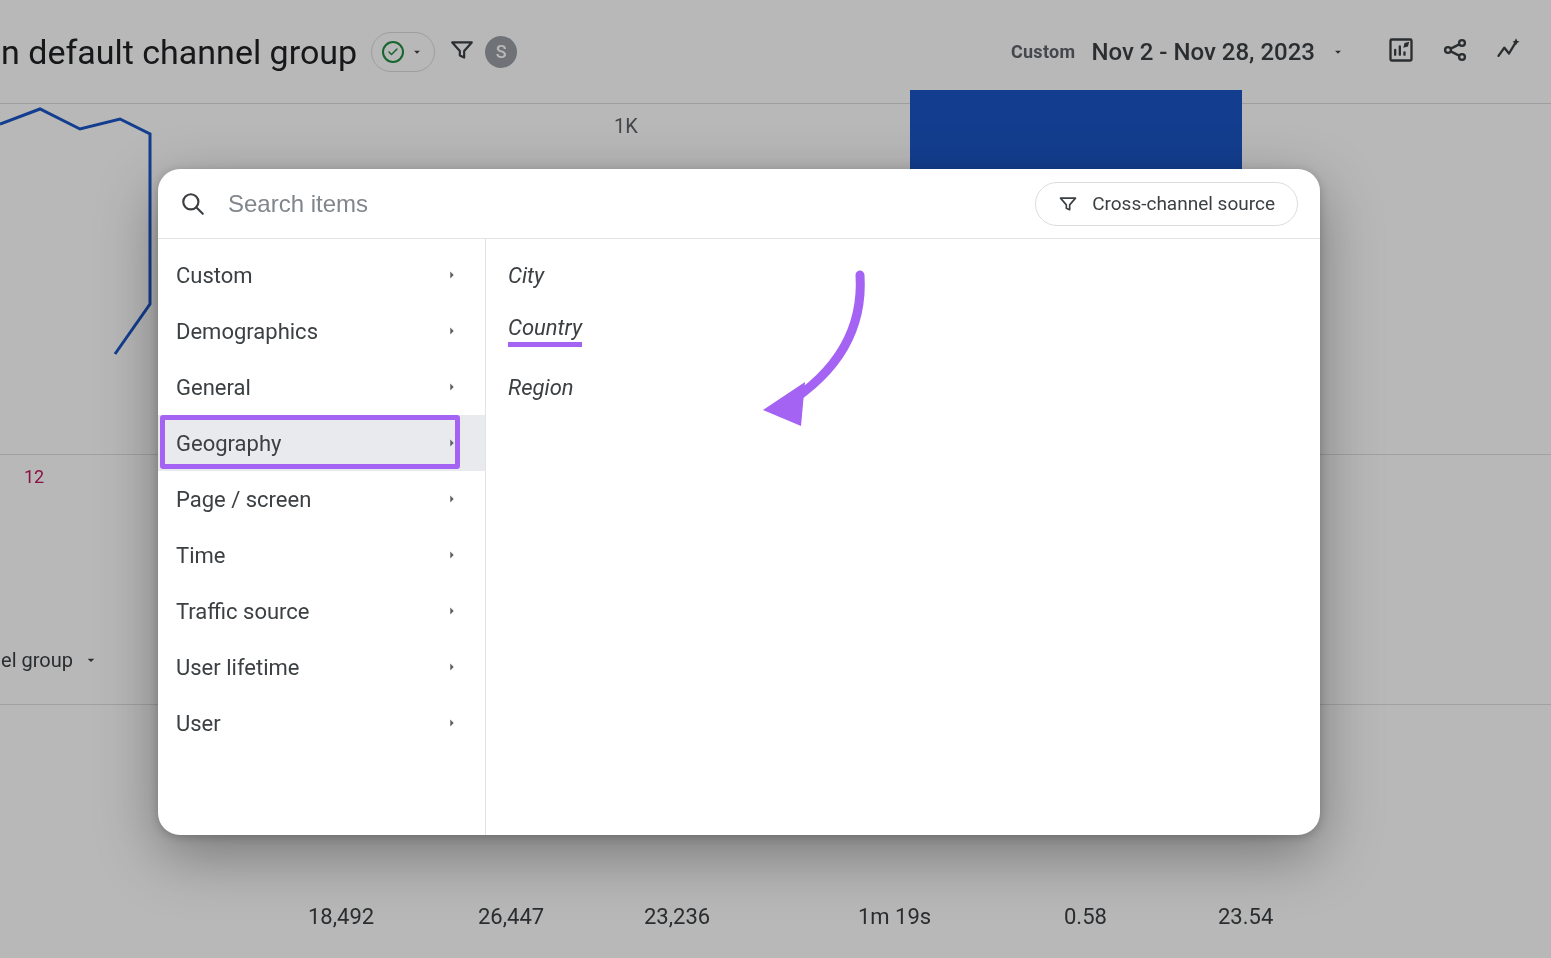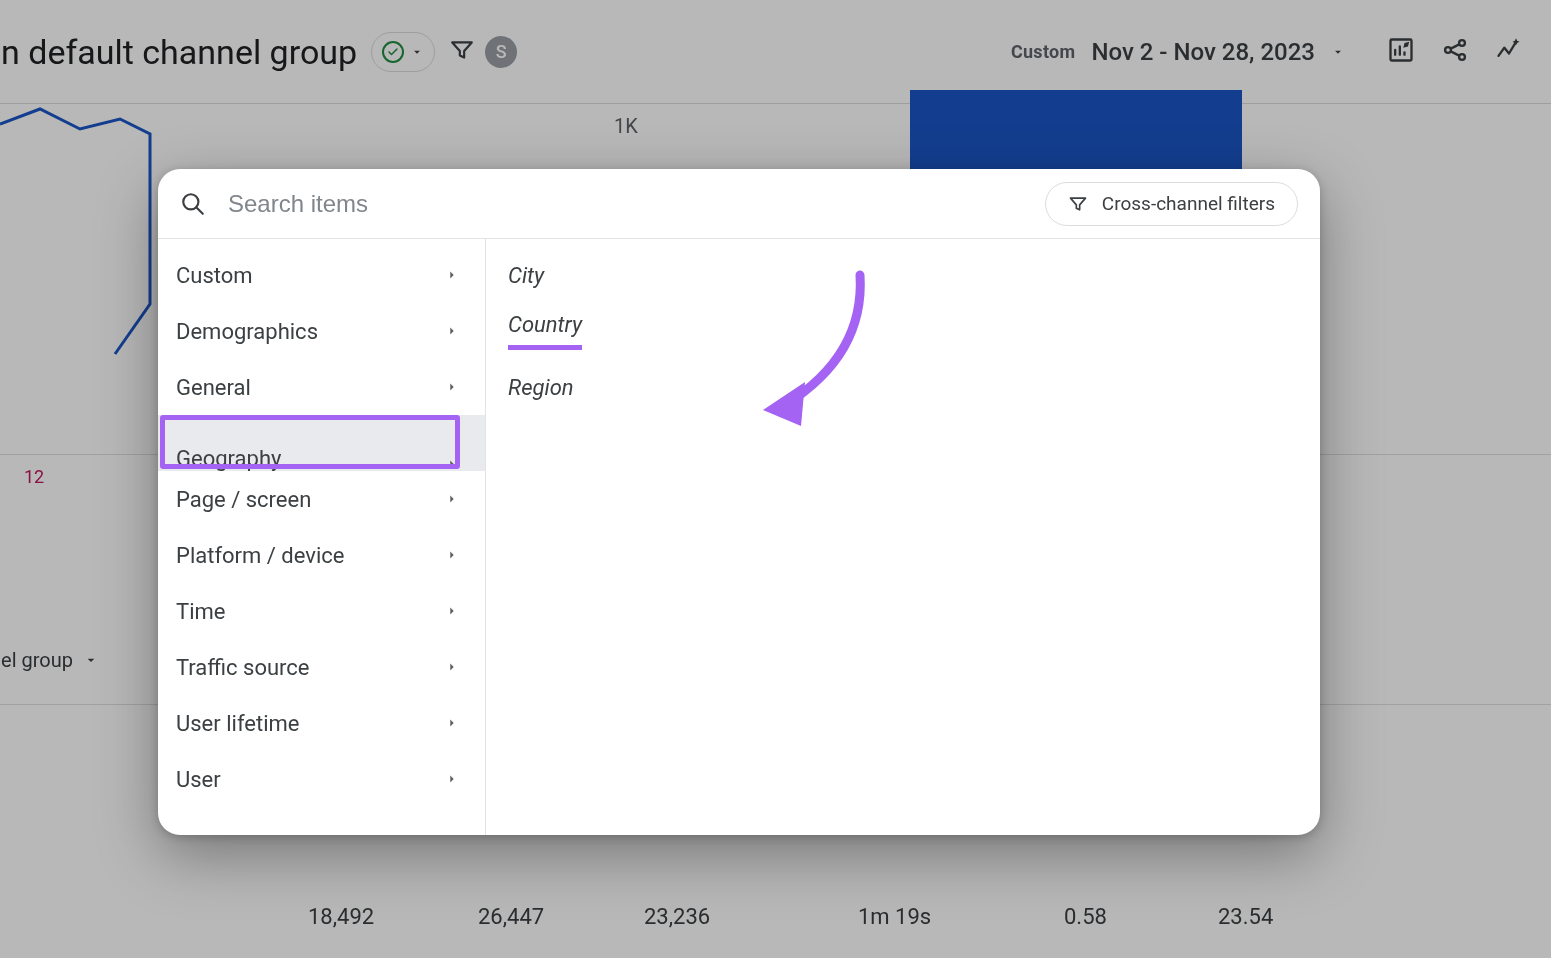--- a/index.html
+++ b/index.html
@@ -135,39 +135,39 @@
     border-right:1px solid #e3e3e3;
     padding-top:8px;
   }
   .menu-item {
     height:56px;
     display:flex; align-items:center; justify-content:space-between;
     padding:0 26px 0 18px;
     font-size:22px; color:#3c4043;
     cursor:pointer;
   }
-  .menu-item.selected { background:#e8eaed;align-items:flex-end; }
+  .menu-item.selected { background:#e8eaed; }
   .menu-chev { width:14px; height:14px; fill:#5f6368; }
   .highlight-box {
     position:absolute; border:5px solid #a463f2; border-radius:3px;
     pointer-events:none;
   }
   .right-col {
     flex:1; padding-top:8px;font-style:italic;
   }
   .sub-item {
     height:56px;
     display:flex; align-items:center;
     padding-left:22px;
     font-size:22px; color:#3c4043;
     cursor:pointer;
   }
   .country-underline {
     border-bottom:5px solid #a463f2;
-    padding-bottom:8px;
+    padding-bottom:2px;
   }
 
   
   .arrow-svg {
     position:absolute; top:270px; left:755px;
     width:120px; height:160px;
     z-index:20; pointer-events:none;
   }
 
   
@@ -269,21 +269,21 @@
   <div class="modal-header">
     <svg width="26" height="26" viewBox="0 0 24 24">
       <circle cx="10" cy="10" r="7" class="stroke-dark"></circle>
         <path d="M15 15l6 6" class="stroke-dark" stroke-linecap="round"></path>
     </svg>
     <input class="search-input" type="text" placeholder="Search items" style="">
     <button class="ccf-btn">
       <svg viewBox="0 0 24 24">
           <path d="M3 5h18l-7 8v6l-4-2v-4z" class="stroke-dark" stroke-linejoin="round"></path>
         </svg>
-      <span>Cross-channel filters</span>
+      <span>Cross-channel source</span>
     </button>
   </div>
 
   <div class="modal-body">
     <div class="left-col" id="left-col">
         <div class="menu-item">
           <span>Custom</span>
           <svg viewBox="0 0 24 24" class="menu-chev">
             <path d="M9 6l6 6-6 6" fill="#5f6368"></path>
           </svg>
@@ -301,26 +301,20 @@
           </svg>
         </div>
         <div class="menu-item selected">
           <span>Geography</span>
           <svg viewBox="0 0 24 24" class="menu-chev">
             <path d="M9 6l6 6-6 6" fill="#5f6368"></path>
           </svg>
         </div>
         <div class="menu-item">
           <span>Page / screen</span>
-          <svg viewBox="0 0 24 24" class="menu-chev">
-            <path d="M9 6l6 6-6 6" fill="#5f6368"></path>
-          </svg>
-        </div>
-        <div class="menu-item">
-          <span>Platform / device</span>
           <svg viewBox="0 0 24 24" class="menu-chev">
             <path d="M9 6l6 6-6 6" fill="#5f6368"></path>
           </svg>
         </div>
         <div class="menu-item">
           <span>Time</span>
           <svg viewBox="0 0 24 24" class="menu-chev">
             <path d="M9 6l6 6-6 6" fill="#5f6368"></path>
           </svg>
         </div>

